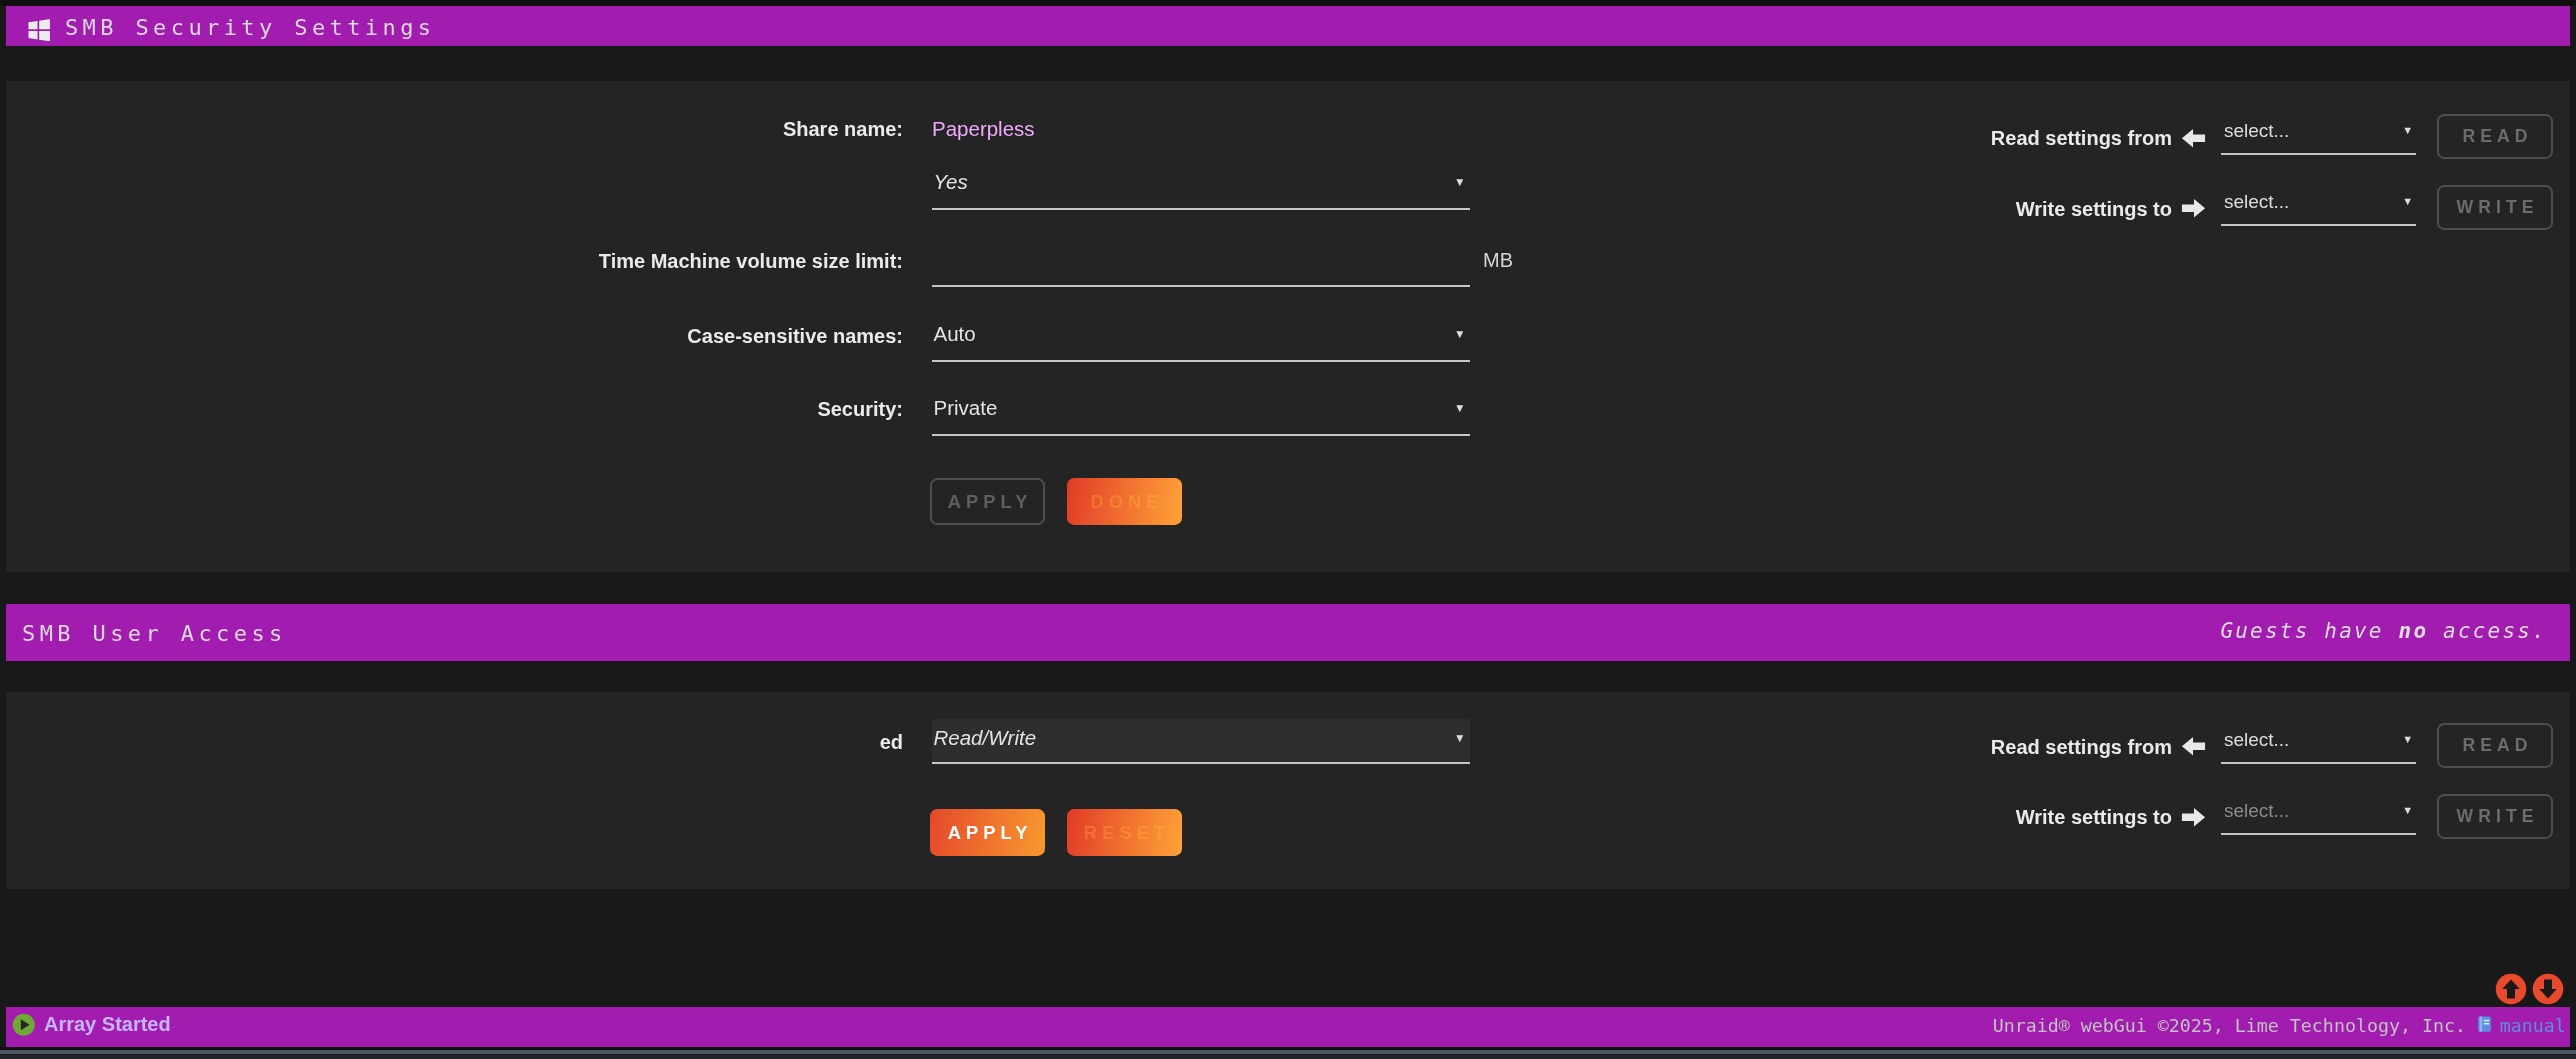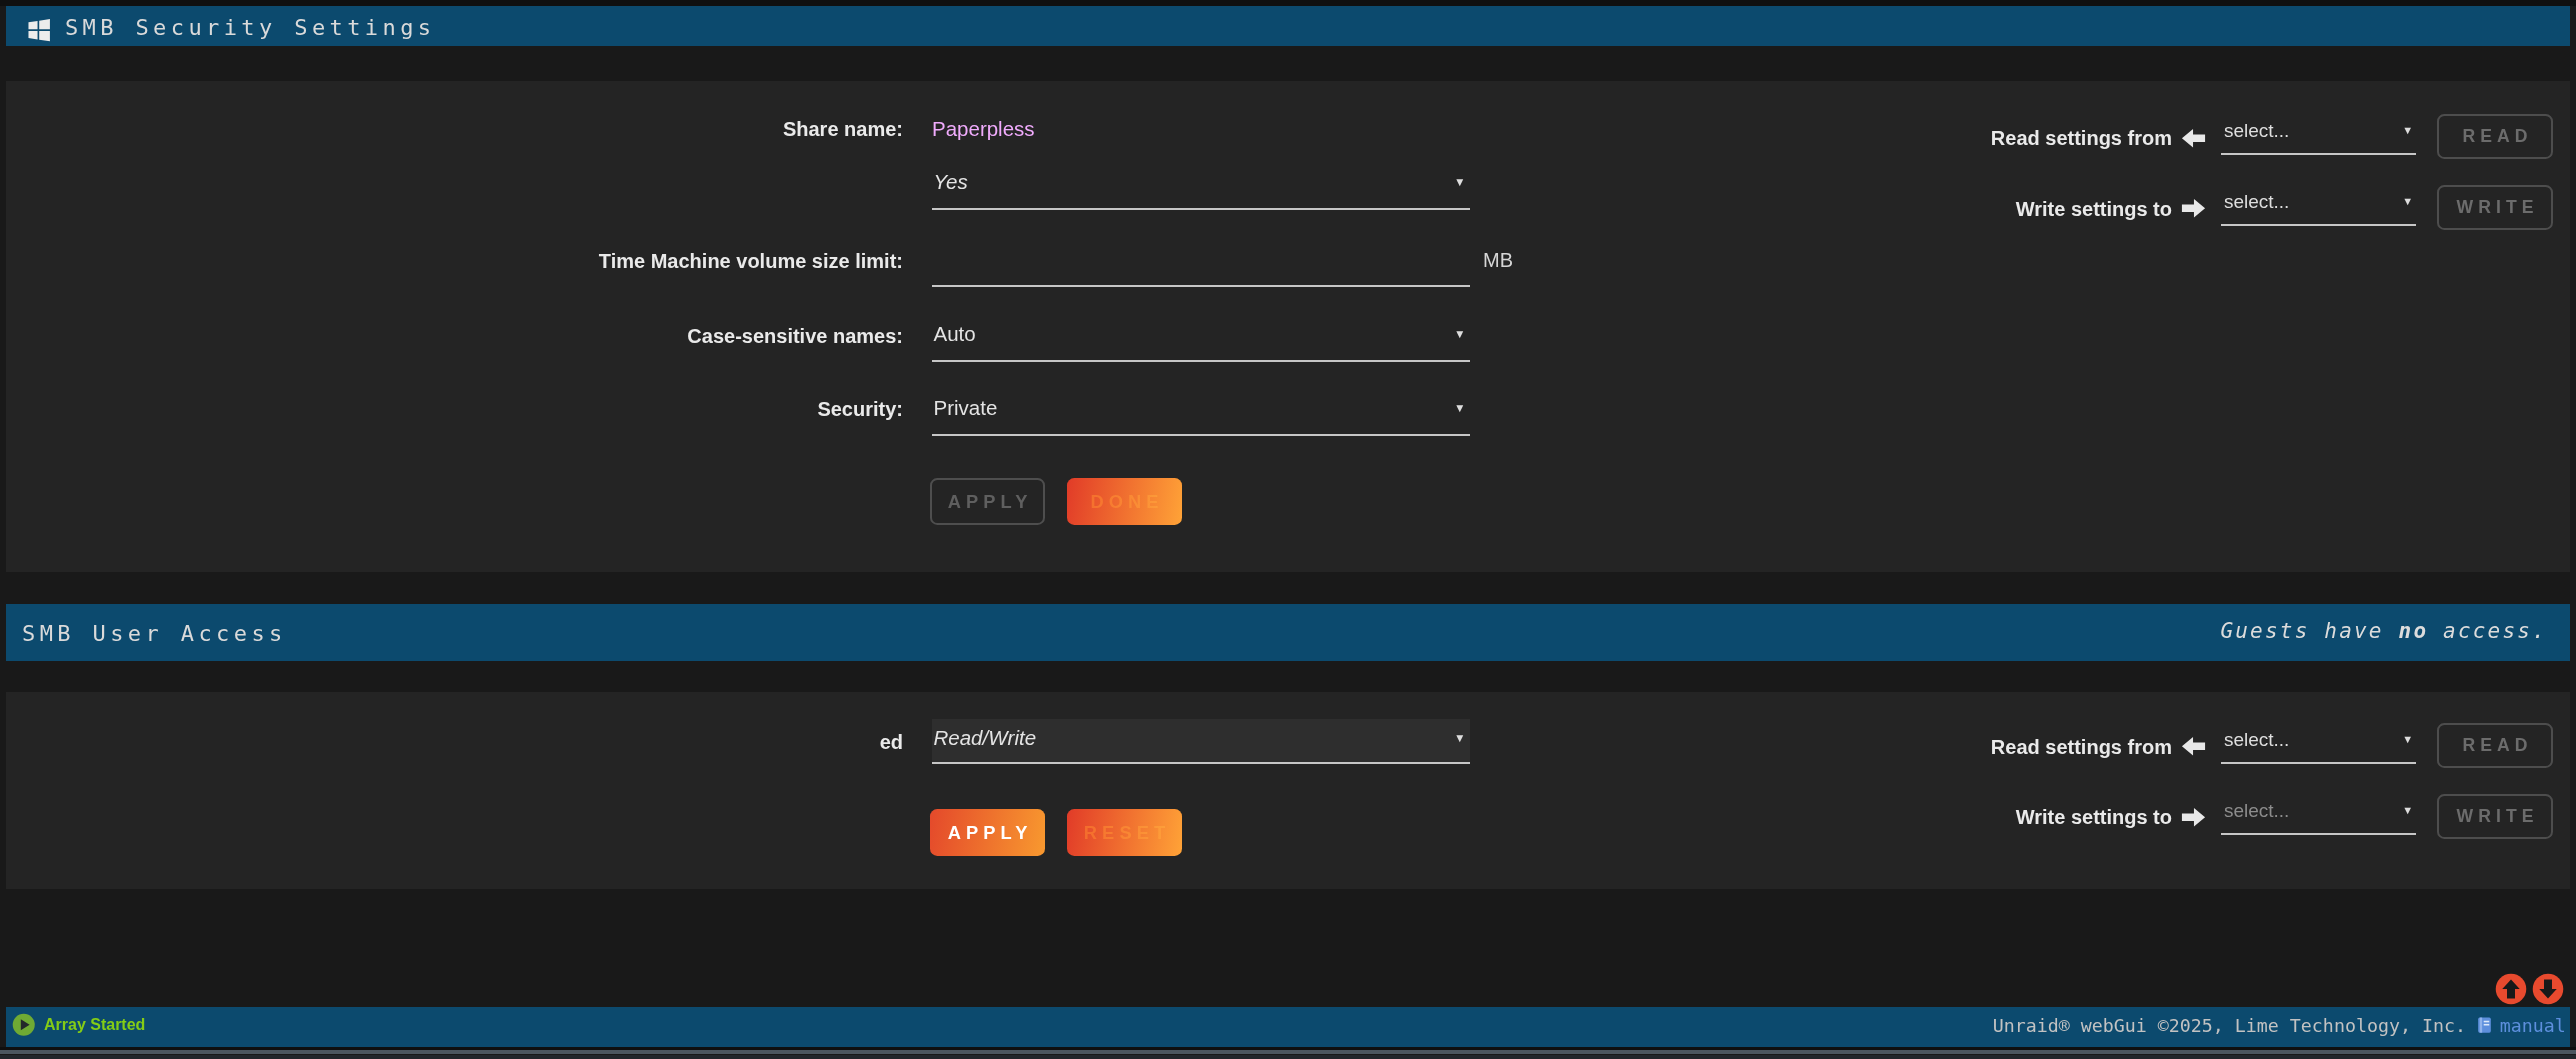--- a/index.html
+++ b/index.html
@@ -2,21 +2,21 @@
 <html style="font-size:11.7px"><head>
 <meta charset="utf-8">
 <style>
   * { margin:0; padding:0; box-sizing:border-box; }
   html,body { background:#121212; }
   .page {
     position:relative; width:2576px; height:1059px; overflow:hidden;
     background:#191919; font-family:"Liberation Sans", sans-serif;
   }
   .topstrip { position:absolute; left:0; top:0; width:100%; height:5.9px; background:#101010; }
-  .bar { position:absolute; left:5.9px; right:5.9px; background:#0c4a6e; }
+  .bar { position:absolute; left:5.9px; right:5.9px; background:#a21caf; }
   .titlebar { top:5.9px; height:40px; }
   .panel { position:absolute; left:5.9px; right:5.9px; background:#242424; }
   .panel1 { top:81px; height:491px; }
   .bar2 { top:604px; height:57px; }
   .panel2 { top:692px; height:197px; }
   .footerbar { top:1007px; height:40px; }
   .bline1 { position:absolute; left:0; top:1047px; width:100%; height:2.9px; background:#0f0f0f; }
   .bline2 { position:absolute; left:0; top:1050px; width:100%; height:4.4px; background:#4c565f; }
   .bline3 { position:absolute; left:0; top:1055px; width:100%; height:4.4px; background:#22262b; }
 
@@ -97,27 +97,27 @@
   .iosel.dim .selval { color:#8c8c8c; }
   .iobtn {
     position:absolute; left:2437px; width:116px; height:45px;
     border:2.2px solid #4d4d4d; border-radius:7.3px; color:#6c6c6c;
     display:flex; align-items:center; justify-content:center;
     font-size:17.6px; font-weight:bold; letter-spacing:5.1px; text-indent:5.1px; cursor:pointer;
   }
 
   .status {
     position:absolute; left:11.7px; top:1013px; display:flex; align-items:center; gap:8.8px;
-    color:#84cc16; font-size:16px; font-weight:bold;
+    color:#c4b5fd; font-size:20px; font-weight:bold;
   }
   .copygroup {
     position:absolute; right:10.3px; top:1015px; display:flex; align-items:center; gap:8.8px;
     font-family:"DejaVu Sans Mono", monospace; font-size:18.3px; color:#c2c2c2;
   }
-  .manual-link { display:flex; align-items:center; gap:5.9px; color:#5d8fdd; cursor:pointer; }
+  .manual-link { display:flex; gap:5.9px; color:#5d8fdd; cursor:pointer; }
   .scrollbtn { position:absolute; width:32px; height:32px; cursor:pointer; }
   .sb-up { left:2495px; top:973px; }
   .sb-dn { left:2532px; top:973px; }
 </style>
 </head>
 <body>
 
 <div class="page">
   <div class="topstrip"></div>
 

